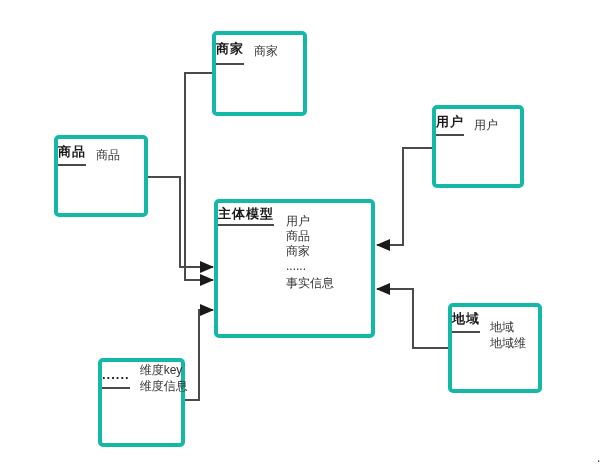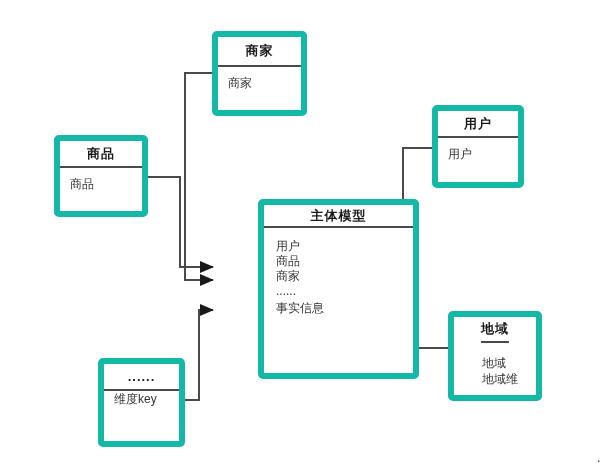--- a/index.html
+++ b/index.html
@@ -19,24 +19,24 @@
     position: absolute;
     left: 0;
     top: 0;
     width: 605px;
     height: 468px;
   }
   .entity {
     position: absolute;
     box-sizing: border-box;
     background: #ffffff;
-    border: 6px solid #14b8a6;
+    border: 4px solid #14b8a6;
     border-radius: 5px;
     display: flex;
-    flex-direction: column;
+    flex-direction: row;
   }
   .entity-title {
     box-sizing: border-box;
     border-bottom: 2px solid #4a4a4a;
     display: flex;
     align-items: center;
     justify-content: center;
     font-size: 13px;
     font-weight: bold;
     color: #1a1a1a;
@@ -103,41 +103,42 @@
     </div>
   </div>
 
   <div class="entity" style="left:432px; top:105px; width:92px; height:83px;">
     <div class="entity-title" style="height:27px;">用户</div>
     <div class="entity-body">
       <div class="field">用户</div>
     </div>
   </div>
 
-  <div class="entity subject" style="left:214px; top:199px; width:161px; height:180px;margin-left:44px;">
+  <div class="entity subject" style="left:214px; top:199px; width:161px; height:139px;">
     <div class="entity-title" style="height:23px;">主体模型</div>
     <div class="entity-body">
       <div class="field">用户</div>
       <div class="field">商品</div>
       <div class="field">商家</div>
       <div class="field">......</div>
       <div class="field">事实信息</div>
     </div>
   </div>
 
-  <div class="entity" style="left:448px; top:311px; width:94px; height:90px;align-items:center;">
+  <div class="entity" style="left:448px; top:303px; width:94px; height:90px;">
     <div class="entity-title" style="height:26px;">地域</div>
     <div class="entity-body" style="padding-top:12px;">
       <div class="field">地域</div>
       <div class="field">地域维</div>
     </div>
   </div>
 
   <div class="entity" style="left:98px; top:358px; width:87px; height:89px;">
     <div class="entity-title" style="height:27px;">......</div>
     <div class="entity-body" style="padding-top:0;">
       <div class="field">维度key</div>
+      <div class="field">维度信息</div>
     </div>
   </div>
 
   <div class="corner-dot">.</div>
 
 </div>
 
 </body></html>

